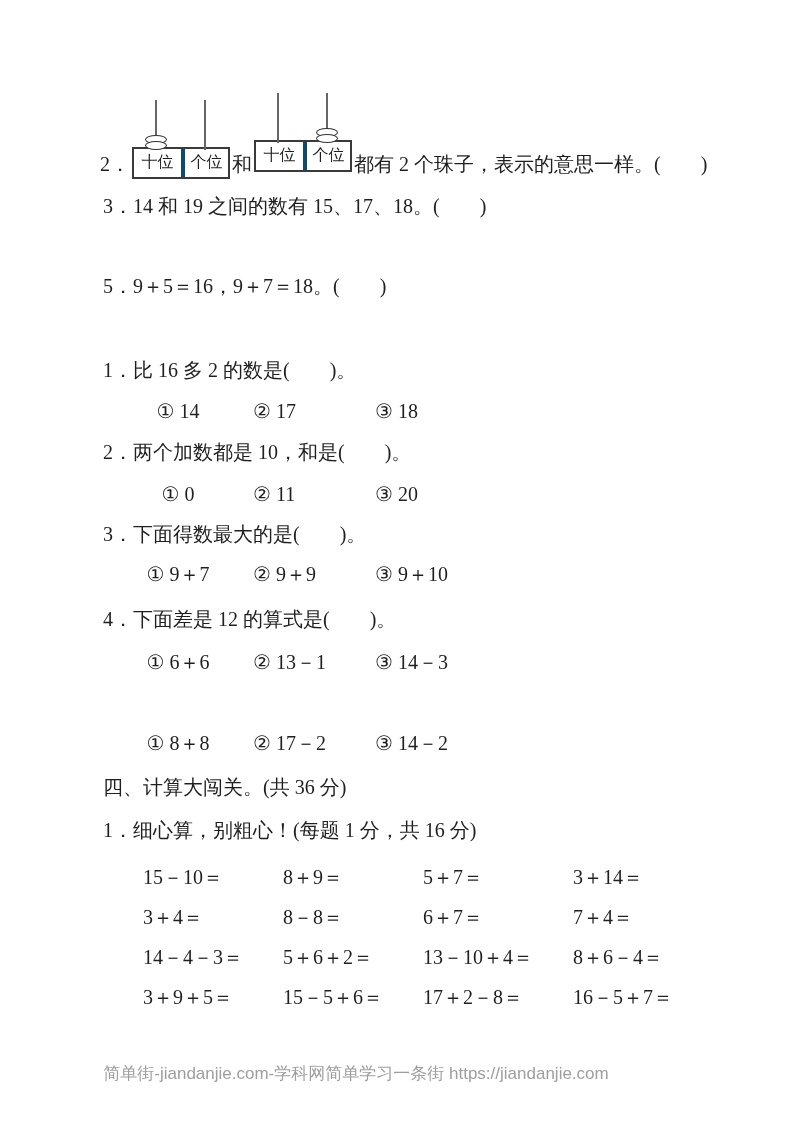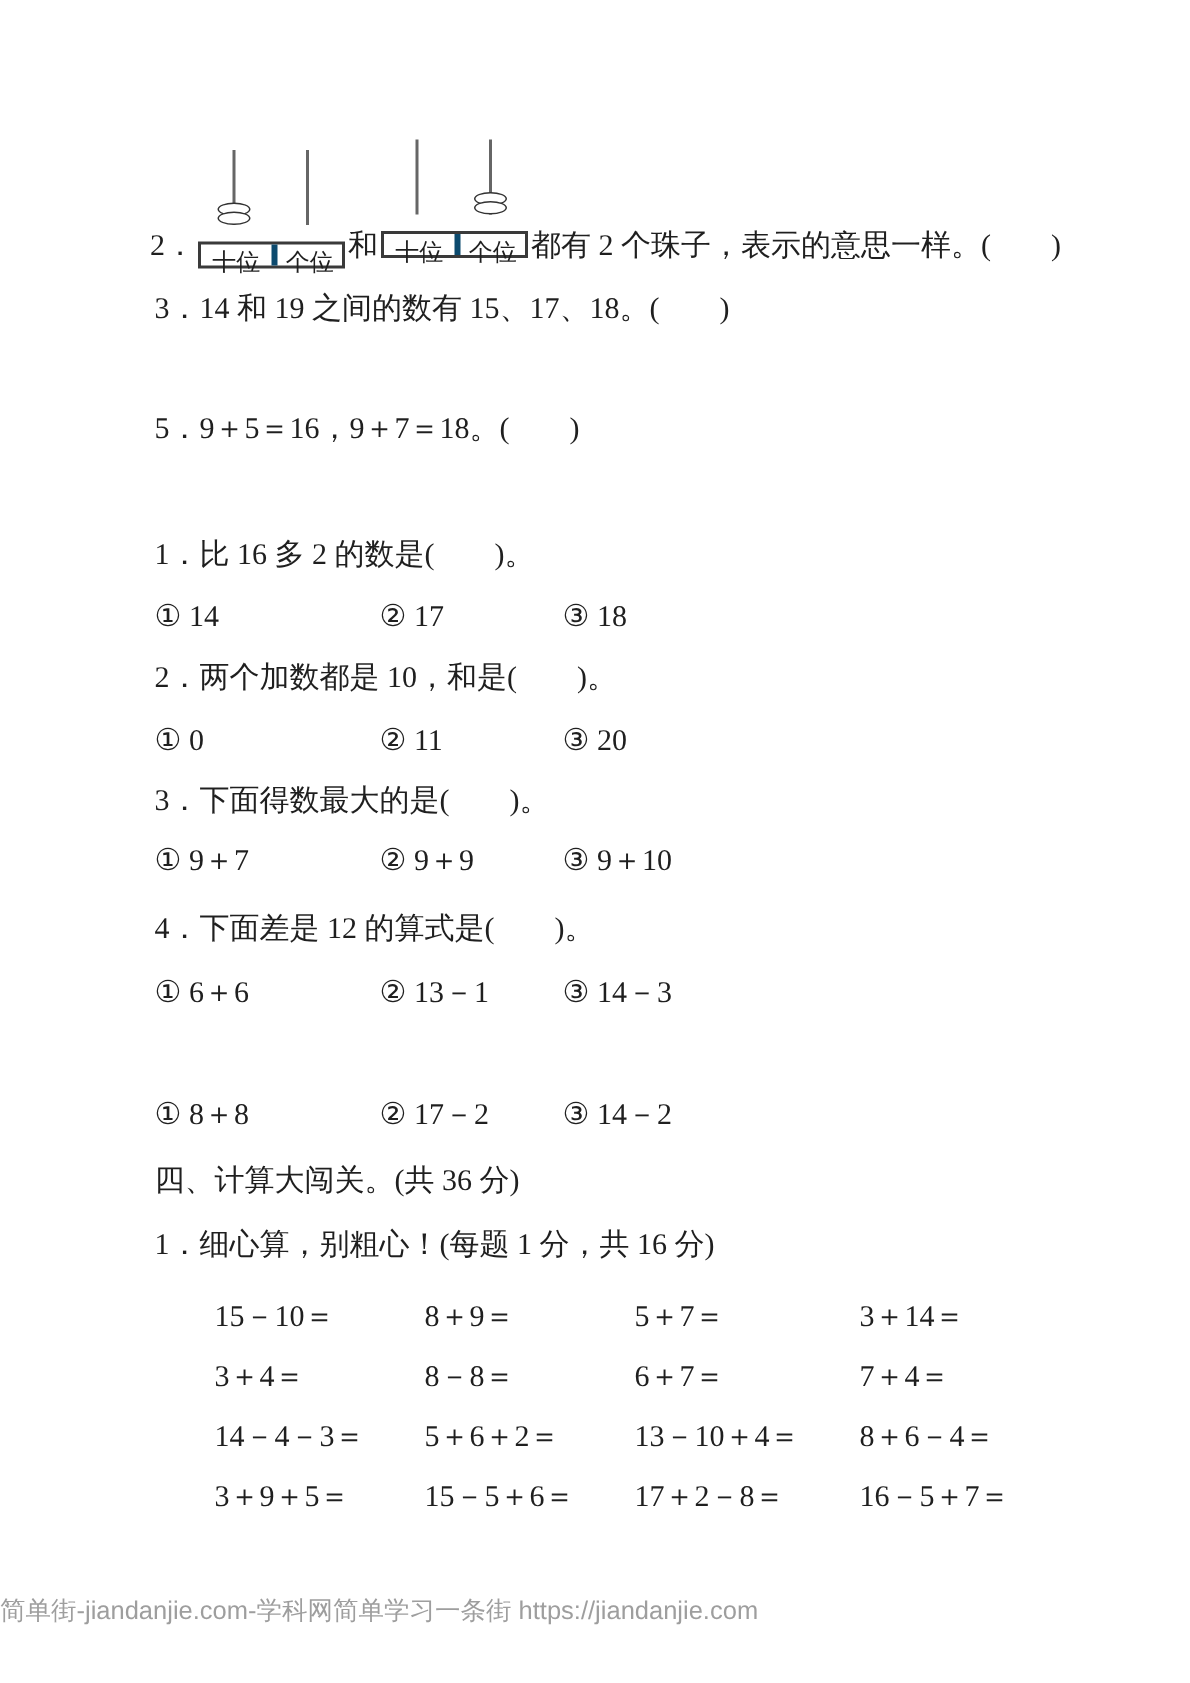--- a/index.html
+++ b/index.html
@@ -14,46 +14,47 @@
   .row{
     position:absolute;left:103px;
     font-size:20px;line-height:27px;white-space:nowrap;
     color:#1f1f1f;
   }
   
   .q2line{position:absolute;left:100px;top:95px;height:84px;display:flex;align-items:flex-end;}
   .q2line .txt{font-size:20px;line-height:27px;white-space:nowrap;margin-bottom:1px;}
   .pv{position:relative;width:98px;margin:0 2px;}
   .pv .box{display:flex;border:2px solid #3a3a3a;background:#fff;box-sizing:border-box;width:98px;}
-  .pv .cell{width:47px;height:14px;line-height:26px;text-align:center;font-size:16px;box-sizing:border-box;}
+  .pv .cell{width:47px;height:28px;line-height:26px;text-align:center;font-size:16px;box-sizing:border-box;}
   .pv .cell + .cell{border-left:4px solid #0c4a6e;text-align:center;}
   .pv .rod{position:absolute;width:2px;background:#666;height:50px;bottom:29px;}
   .pv .rod.left{left:23px;}
   .pv .rod.right{left:72px;}
   .pv .beads{position:absolute;bottom:29px;display:flex;flex-direction:column;}
   .pv .beads.on-left{left:13px;}
   .pv .beads.on-right{left:62px;}
   .pv .bead{width:20px;height:7px;border:1.5px solid #333;border-radius:50%;background:#fff;margin-top:-3px;}
   .pv.raised{margin-bottom:7px;}
   
-  .opt1{display:inline-block;width:150px;}
+  .opt1{display:inline-block;width:150px;text-align:center;}
   .opt2{display:inline-block;width:122px;}
   .opt3{display:inline-block;}
   
   .calc-grid{
     position:absolute;left:143px;top:864px;
     display:grid;
     grid-template-columns:140px 140px 150px 150px;
     grid-auto-rows:40px;
     font-size:20px;
   }
   .calc-grid .cell{white-space:nowrap;}
   
   .footer{
     position:absolute;left:0;top:1062px;width:712px;
+    text-align:center;
     font-family:"Liberation Sans","DejaVu Sans",sans-serif;
     font-size:17px;color:#9e9e9e;
   }
 </style>
 </head>
 <body>
 
 <div class="page">
 
   <div class="q2line">

